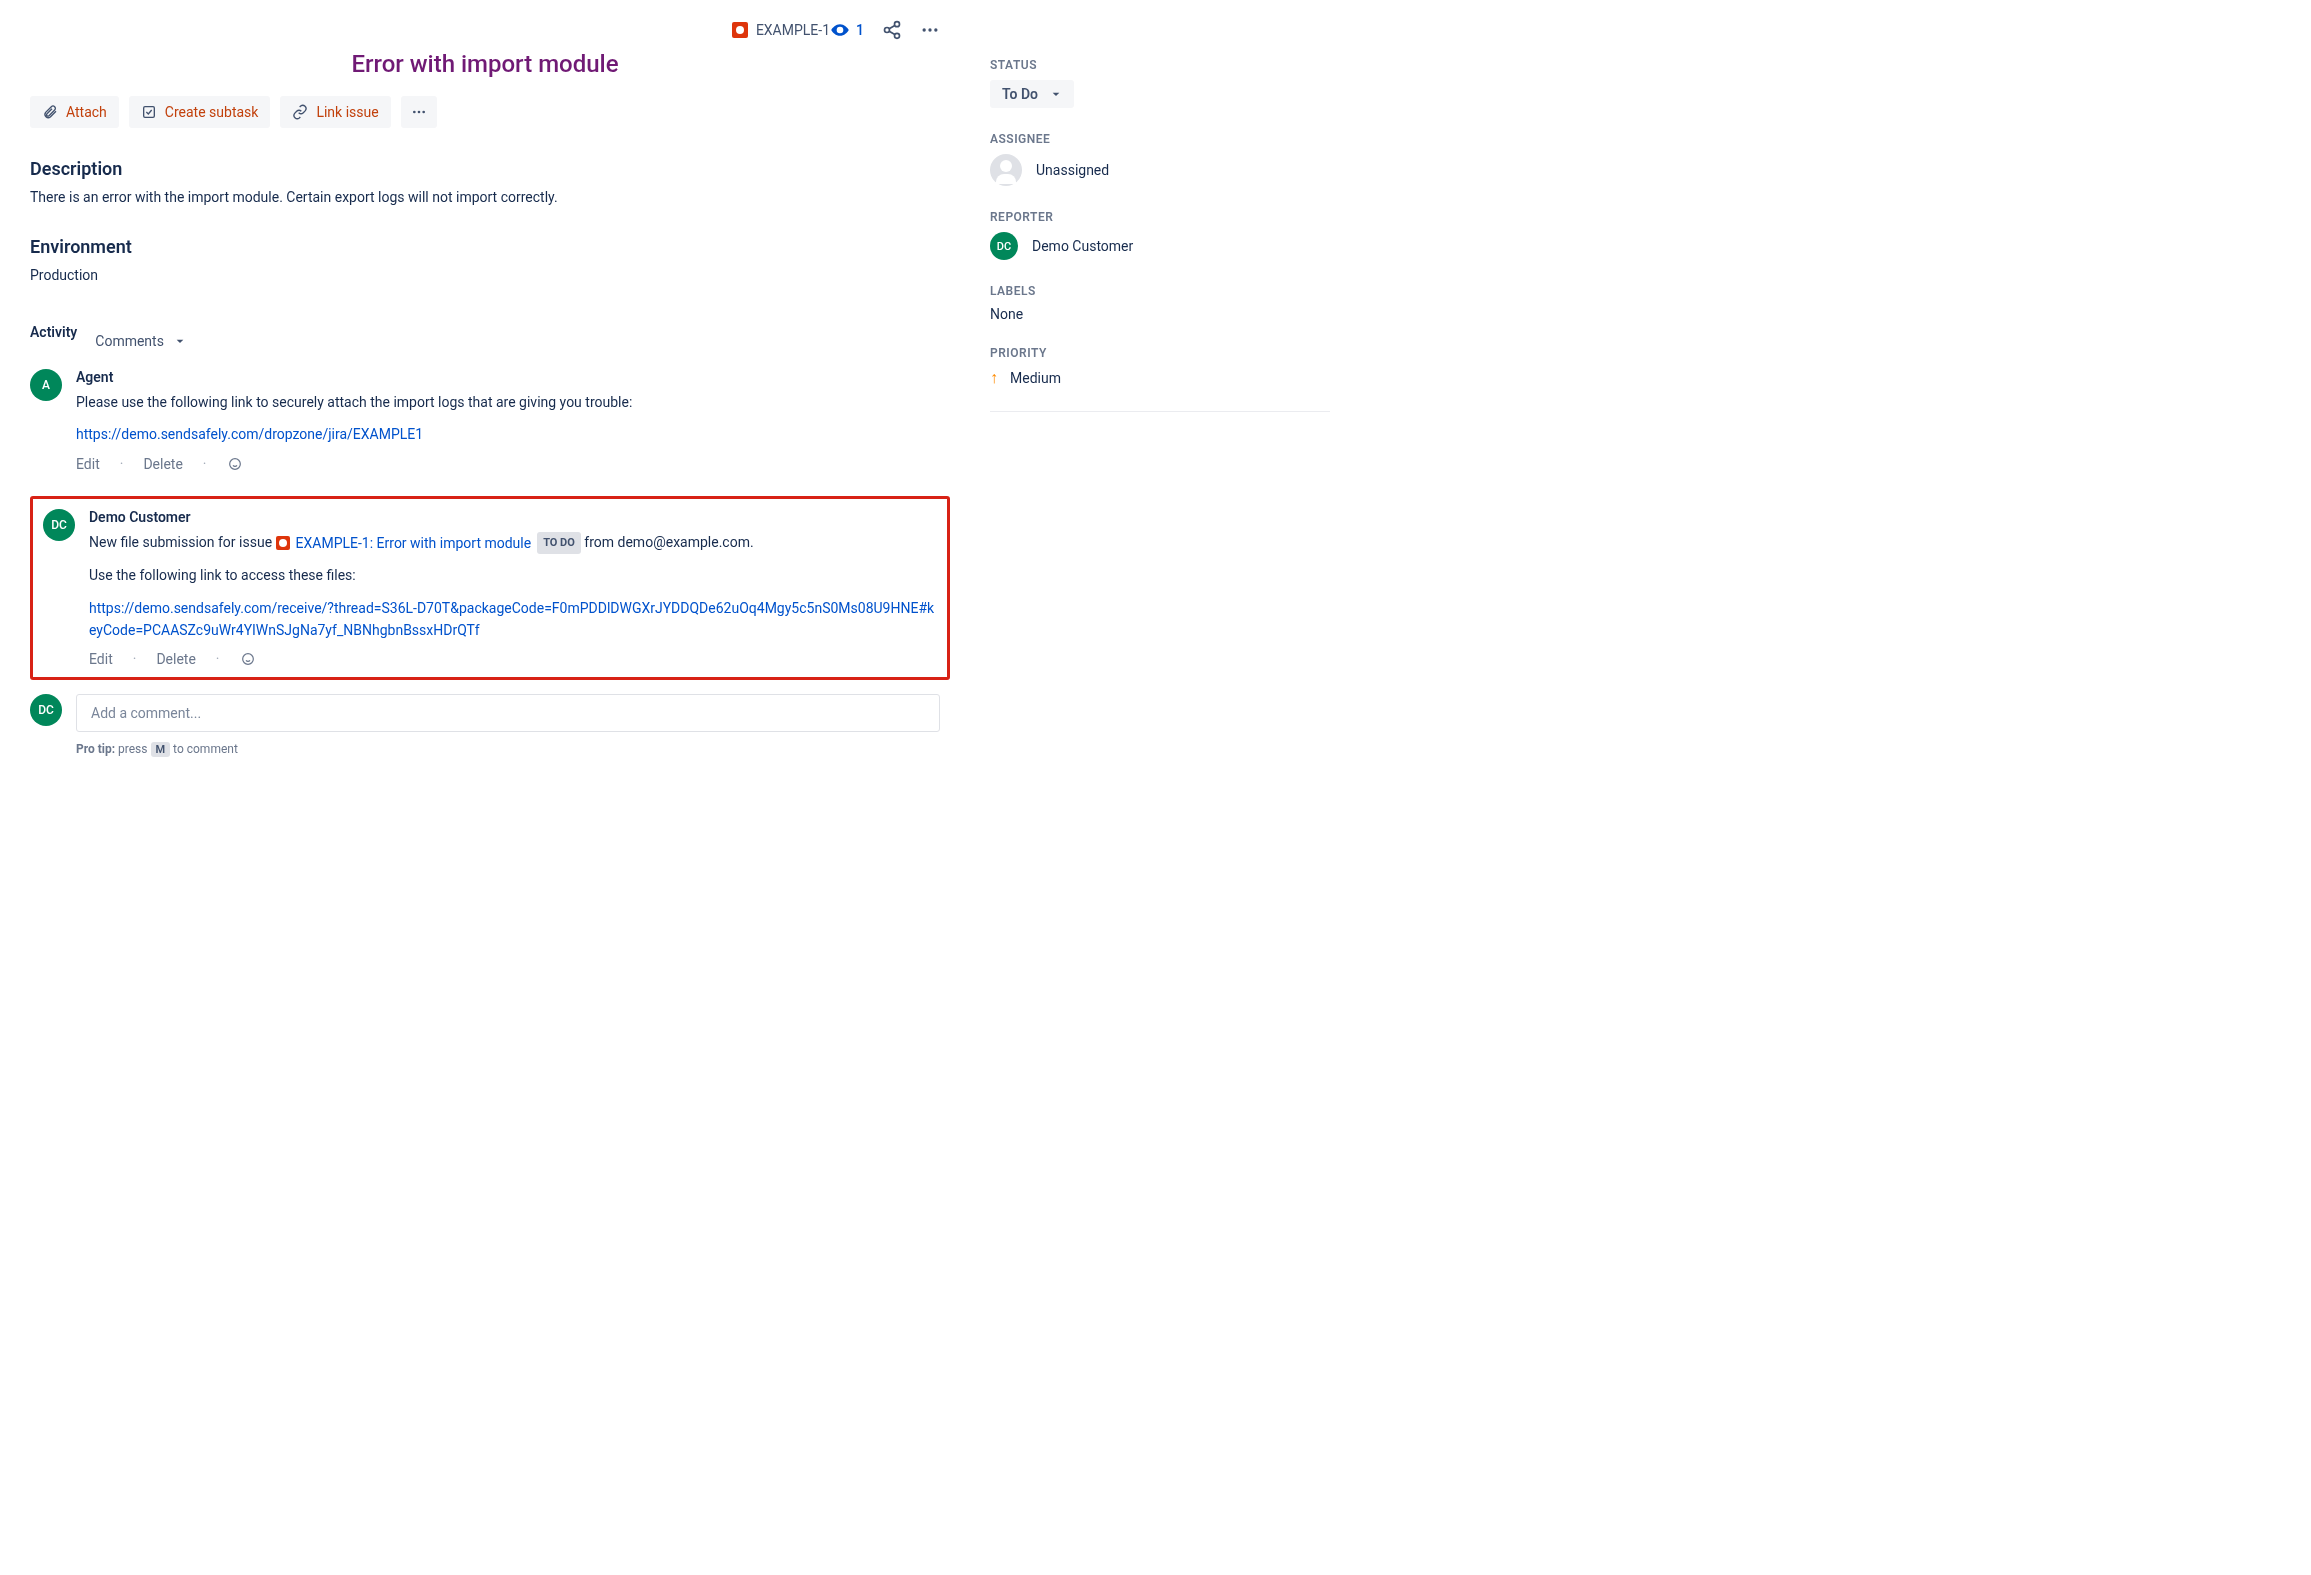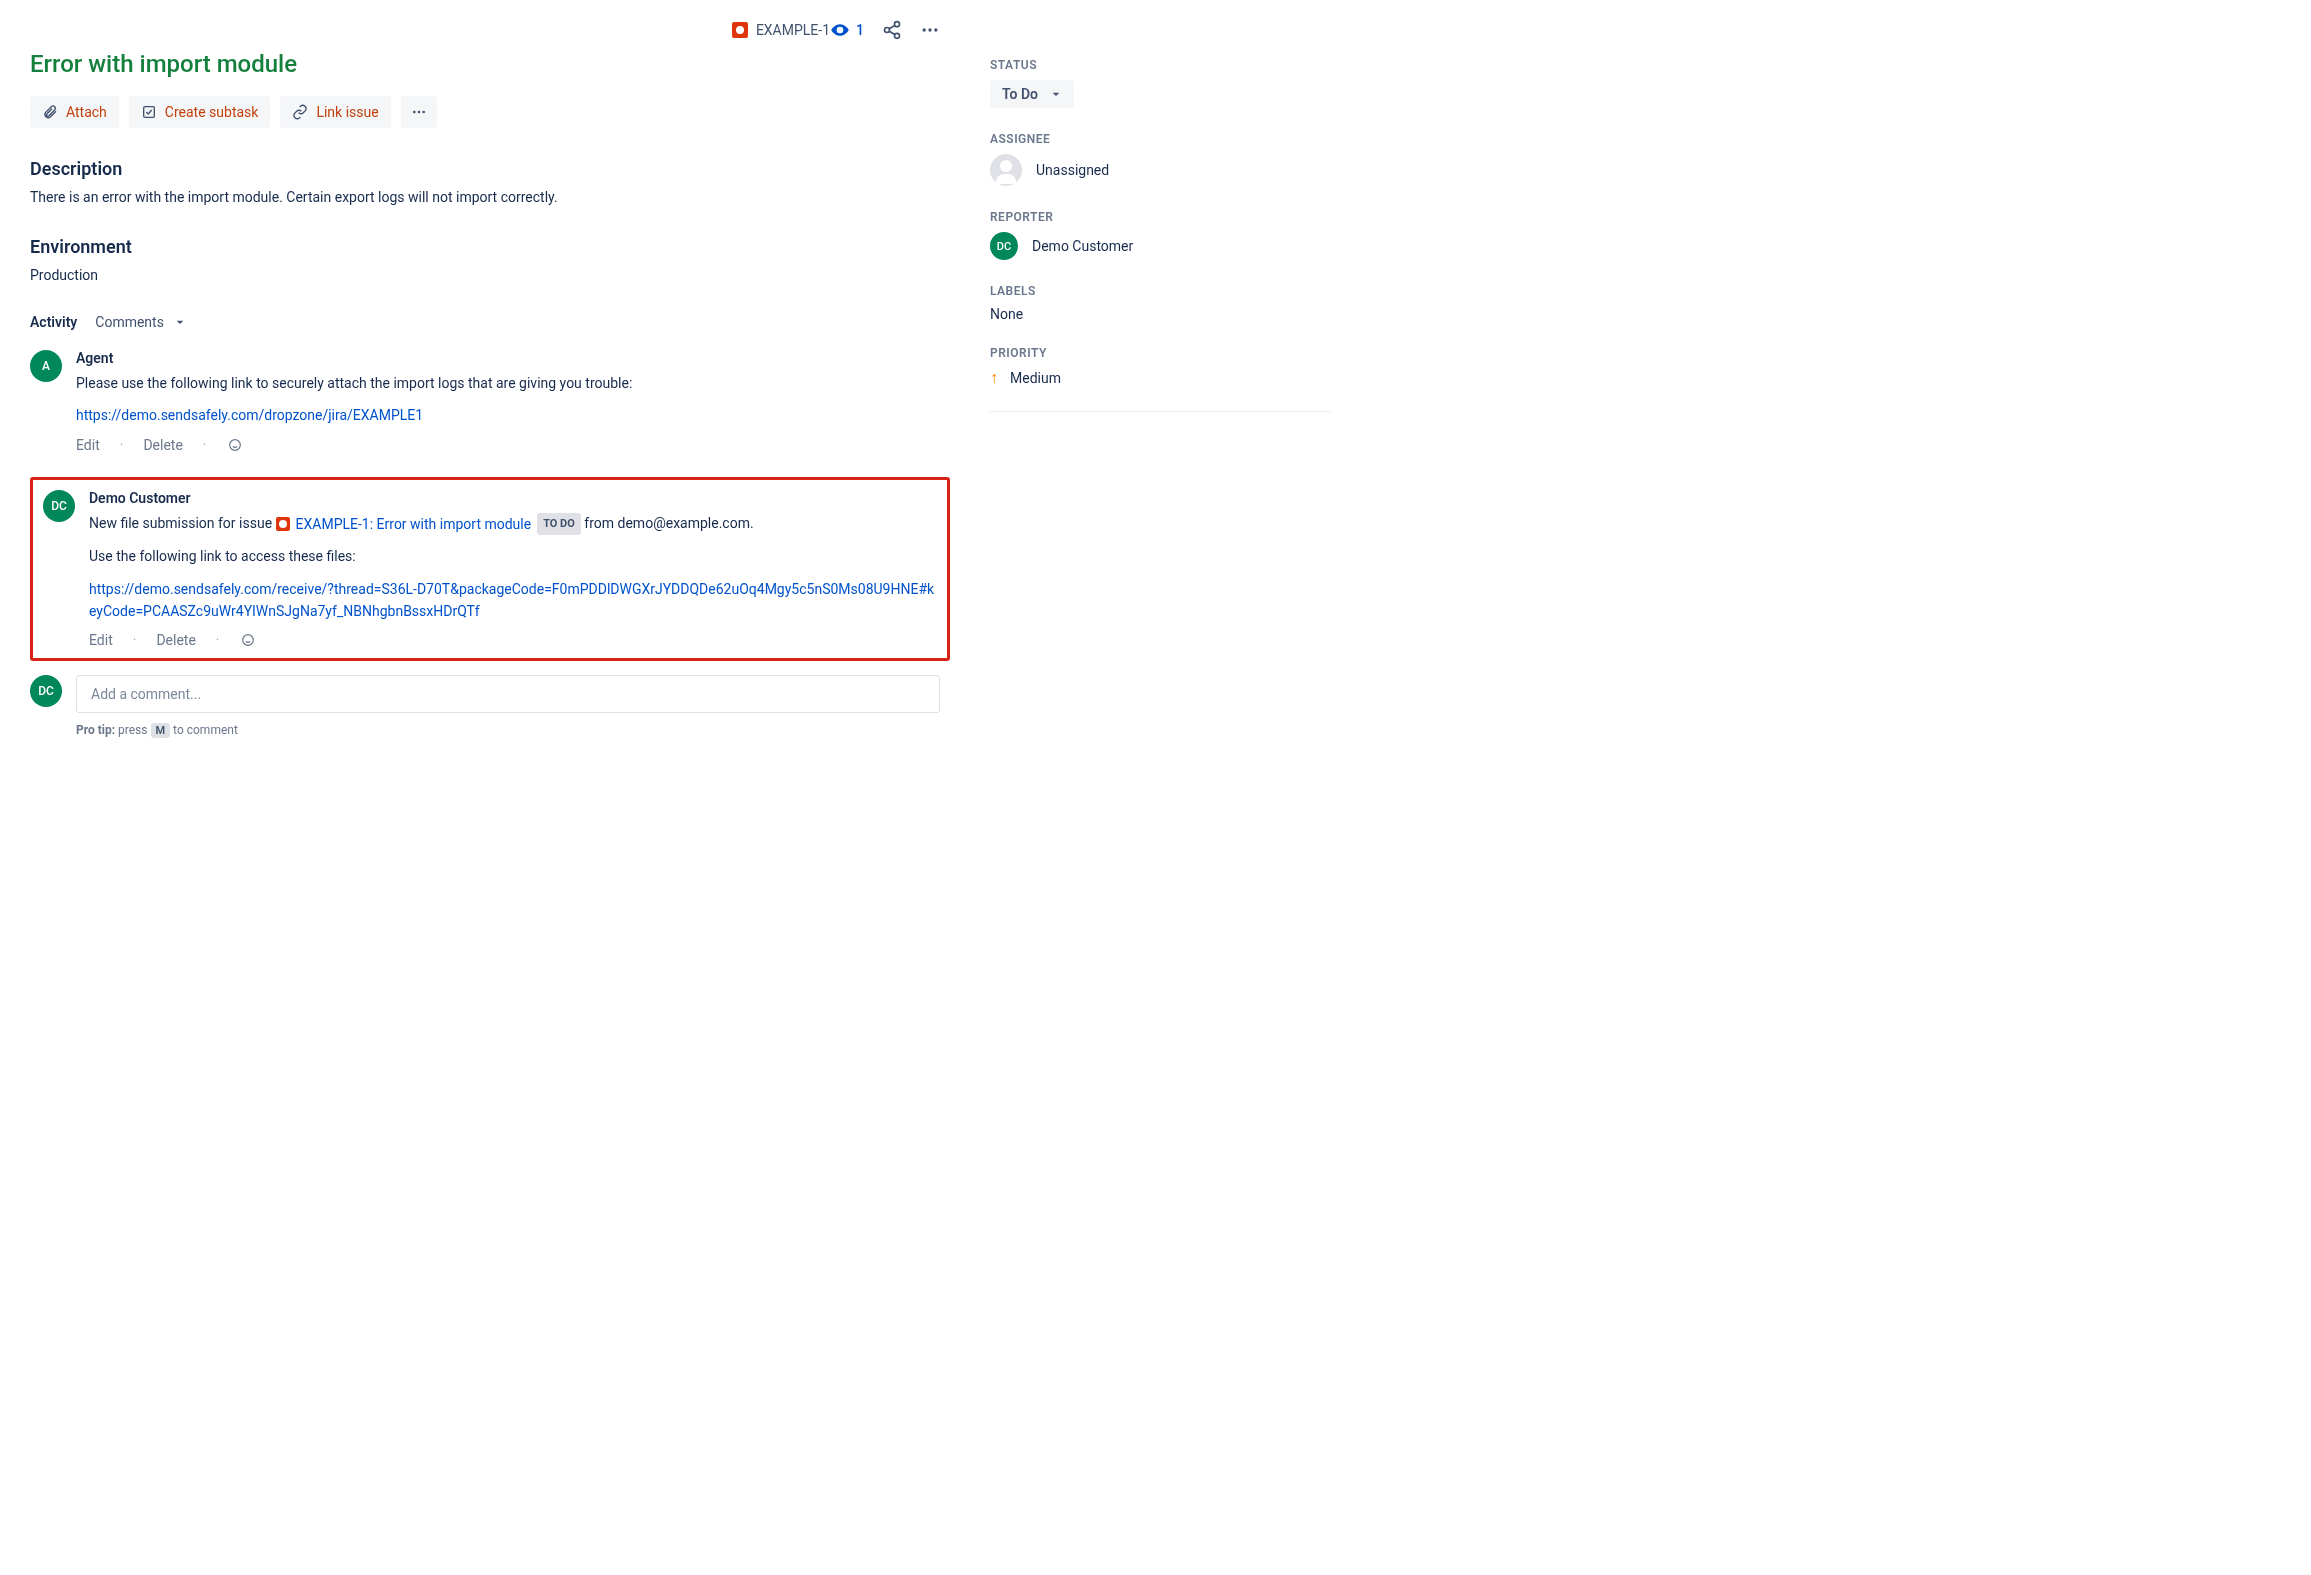--- a/index.html
+++ b/index.html
@@ -17,40 +17,40 @@
 
   
   .top-row { display: flex; align-items: center; justify-content: flex-end; margin-bottom: 10px; }
   .bc { display: flex; align-items: center; gap: 8px; color: #42526E; font-size: 14px; }
   .issue-type-icon { width: 16px; height: 16px; background: #DE350B; border-radius: 2px; position: relative; }
   .issue-type-icon::after { content:""; position:absolute; inset:4px; background:#fff; border-radius:50%; }
   .top-actions { display: flex; align-items: center; gap: 18px; }
   .watch { display:flex; align-items:center; gap:6px; color:#0052CC; font-weight:500; }
   .icon-btn { color:#42526E; display:flex; align-items:center; cursor:pointer; }
 
-  h1.title { font-size: 24px; font-weight: 500; margin: 6px 0 18px; color:#15803d; }
+  h1.title { font-size: 24px; font-weight: 500; margin: 6px 0 18px; color:#701a75;text-align:center; }
 
   
   .act-row { display:flex; gap:10px; margin-bottom: 30px; }
   .act-btn {
     display:inline-flex; align-items:center; gap:8px;
     background:#091E420A; border:none; border-radius:3px;
     padding: 8px 12px; font-size:14px; color:#c2410c; cursor:pointer;
     font-family:inherit;
   }
   .act-btn.icon-only { padding: 8px 10px; }
 
   .field-block { margin-bottom: 28px; }
   .field-label { font-weight:600; font-size:18px; color:#172B4D; margin-bottom:8px; }
   .field-value { color:#172B4D; line-height:1.5; }
 
   
   .activity-head { display:flex; align-items:center; gap:18px; margin-bottom:20px; }
   .activity-head .lbl { font-weight:600; }
-  .activity-dd { display:flex; align-items:center; gap:8px; color:#42526E; cursor:pointer; }
+  .activity-dd { display:flex; align-items:center; gap:8px; color:#42526E; cursor:pointer;margin-top:19px; }
 
   .comment { display:flex; gap:14px; margin-bottom: 24px; padding: 0; }
   .avatar {
     width:32px; height:32px; border-radius:50%;
     display:flex; align-items:center; justify-content:center;
     font-size:12px; font-weight:500; color:#fff; flex-shrink:0;
   }
   .av-agent { background:#00875A; }
   .av-dc { background:#00875A; }
   .av-empty { background:#DFE1E6; position:relative; }

